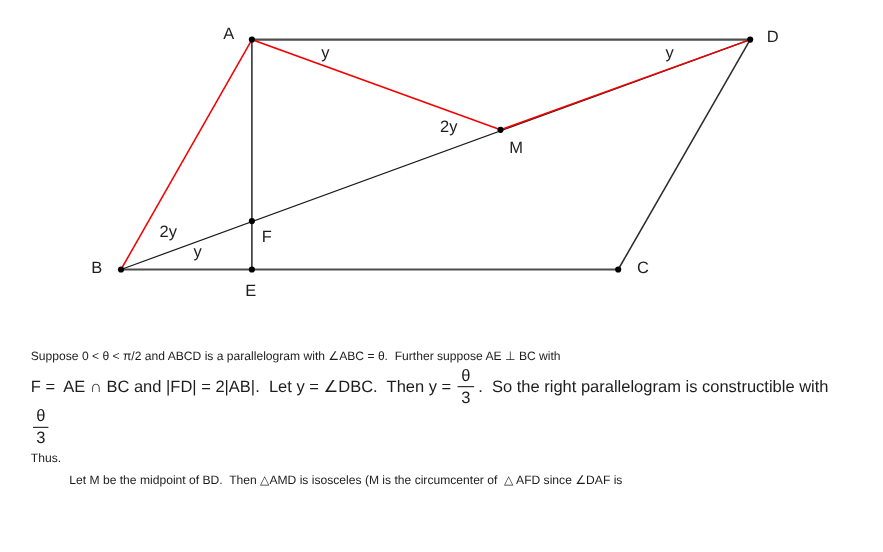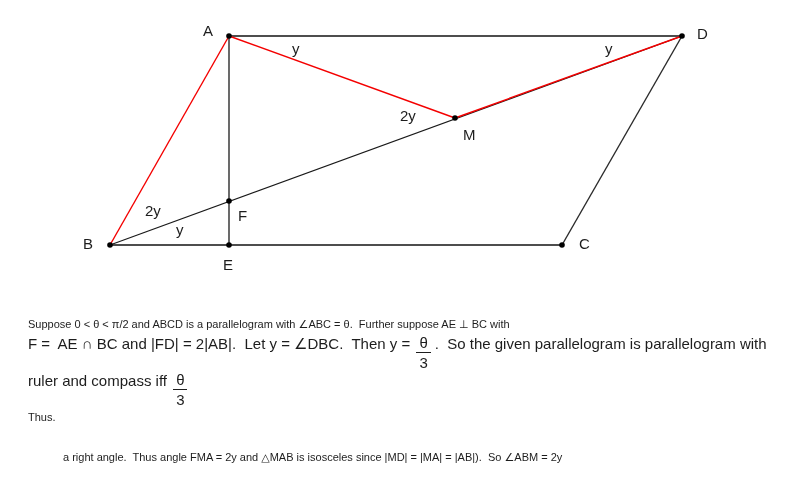--- a/index.html
+++ b/index.html
@@ -25,21 +25,21 @@
   .tline{
     position:absolute;
     font-size:11px;
     line-height:19px;
     white-space:pre;
     color:#1d1d1d;
   }
   .mathline{
     position:absolute;
     display:flex;
-    align-items:flex-start;
+    align-items:center;
     height:32px;
     font-size:15px;
     white-space:pre;
     color:#1d1d1d;
   }
   .mathline span{white-space:pre;}
   .frac{
     display:flex;
     flex-direction:column;
     align-items:center;
@@ -95,29 +95,28 @@
   </div>
 
   <div class="tline" style="left:28px;top:315px">Suppose 0 &lt; θ &lt; π/2 and ABCD is a parallelogram with ∠ABC = θ.  Further suppose AE ⊥ BC with</div>
 
   <div class="mathline" style="left:28px;top:335px">
     <span>F =  AE ∩ BC and |FD| = 2|AB|.  Let y = ∠DBC.  Then y = </span>
     <span class="frac">
       <span class="num">θ</span>
       <span class="den">3</span>
     </span>
-    <span>.  So the given parallelogram is parallelogram with</span>
+    <span>.  So the right parallelogram is constructible with</span>
   </div>
 
   <div class="mathline" style="left:28px;top:372px">
-    <span>ruler and compass iff </span>
     <span class="frac">
       <span class="num">θ</span>
       <span class="den">3</span>
     </span>
   </div>
 
   <div class="tline" style="left:28px;top:408px">Thus.</div>
 
+  <div class="tline" style="left:63px;top:428px">Let M be the midpoint of BD.  Then △AMD is isosceles (M is the circumcenter of  △ AFD since ∠DAF is</div>
 
-  <div class="tline" style="left:63px;top:448px">a right angle.  Thus angle FMA = 2y and △MAB is isosceles since |MD| = |MA| = |AB|).  So ∠ABM = 2y</div>
 
 </div>
 
 </body></html>

